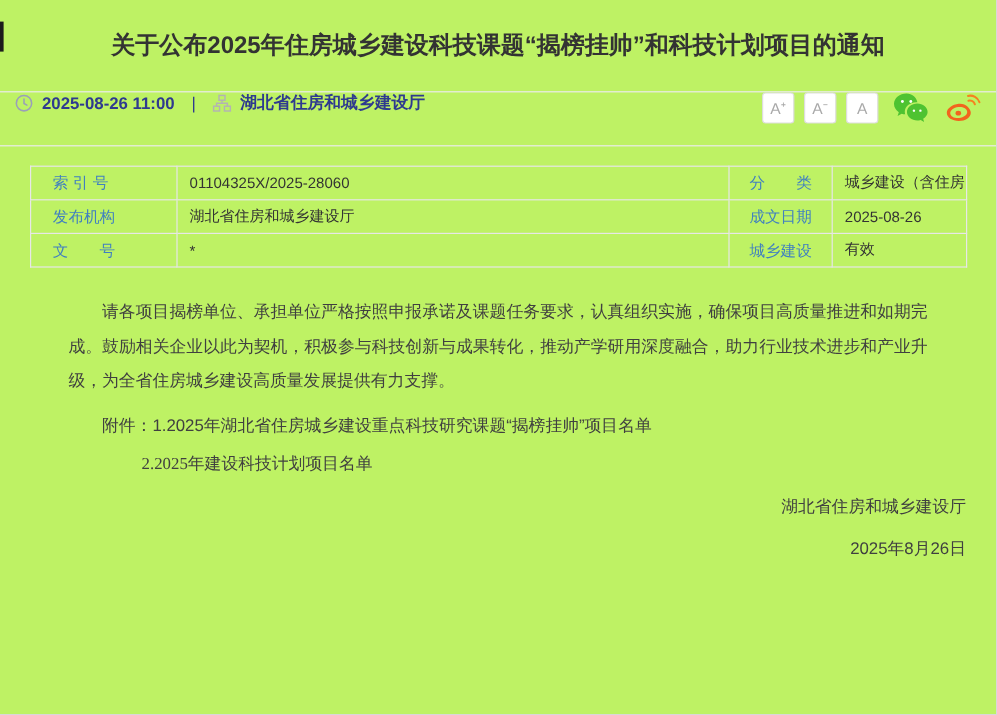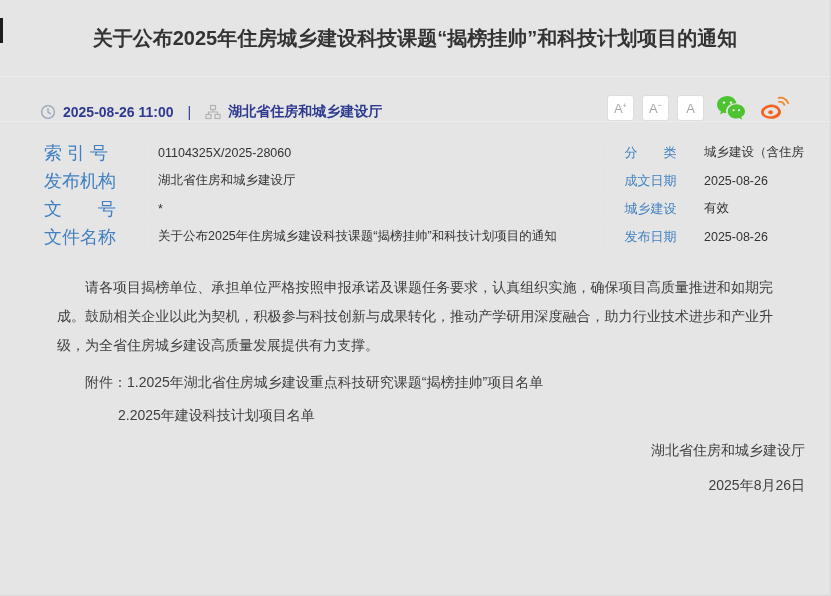--- a/index.html
+++ b/index.html
@@ -1,57 +1,57 @@
 <!DOCTYPE html>
 <html><head>
 <meta charset="utf-8">
 <style>
   * { margin:0; padding:0; box-sizing:border-box; }
   html,body { background:#fff; }
   body { font-family:"Liberation Sans","DejaVu Sans",sans-serif; }
   .page {
-    position:relative; width:831px; height:596px; background:#e5e5e5;
+    position:relative; width:831px; height:596px; background:#bef264;
     border-right:1px solid #d8d8d8; border-bottom:1px solid #d8d8d8;
     overflow:hidden; color:#404040;
   }
   .edge-mark { position:absolute; left:0; top:18px; width:3px; height:25px; background:#1c1c1c; }
 
   
   .title-wrap { height:77px; display:flex; align-items:center; justify-content:center;
     padding:0 60px; border-bottom:1px solid #ececec; }
   .doc-title { font-size:20px; font-weight:700; color:#333; text-align:center; line-height:1.35; }
 
   
-  .meta-bar { height:45px; display:flex; align-items:flex-end; justify-content:space-between;
-    padding:0 40px; border-bottom:1px solid #ececec; }
+  .meta-bar { height:45px; display:flex; align-items:flex-start; justify-content:space-between;
+    padding:0 12px; border-bottom:1px solid #ececec; }
   .meta-left { display:flex; align-items:center; font-size:14px; font-weight:700; color:#2e3a8f; }
   .meta-left .icon { display:inline-flex; margin-right:7px; }
   .meta-sep { margin:0 14px; color:#2e3a8f; font-weight:400; }
   .meta-right { display:flex; align-items:center; }
   .font-btn { width:27px; height:26px; margin-left:8px; border:1px solid #ddd; border-radius:3px;
     background:#fff; color:#a9a9a9; font-size:13px; display:flex; align-items:center;
     justify-content:center; cursor:pointer; font-family:"Liberation Sans",sans-serif; }
   .share-btn { margin-left:12px; display:inline-flex; cursor:pointer; }
 
   
   .info-table { width:781px; margin:16px 25px 0; border-collapse:collapse; table-layout:fixed; }
   .info-table td { border:1px solid #e7e7e7; height:28px; font-size:12.5px; color:#333;
     padding:0 10px; overflow:hidden; white-space:nowrap; }
-  td.lbl { color:#4180c0; font-size:18px; padding-left:18px; }
+  td.lbl { color:#4180c0; font-size:13px; padding-left:18px; }
   td.lbl-r { color:#4180c0; font-size:13px; text-align:center; padding:0 4px; }
 
   
   .article { padding:16px 57px 0; font-size:14px; color:#404040; }
   .article .line { line-height:29px; }
   .salutation { margin-top:0; }
   .para { text-indent:2em; text-align:justify; }
   .para-1 { margin-top:8px; }
   .para-2 { margin-top:6px; }
   .attach-1 { margin-top:8px; text-indent:2em; }
-  .attach-2 { margin-top:4px; margin-left:61px; }
+  .attach-2 { margin-top:4px; margin-left:61px;font-family:Liberation Serif, serif; }
   .signature { margin-top:6px; text-align:right; margin-right:-32px; }
   .sig-date { margin-top:6px; text-align:right; margin-right:-32px; }
 </style>
 </head>
 <body>
 
 <div class="page">
   <div class="edge-mark"></div>
 
   <div class="title-wrap">
@@ -122,26 +122,20 @@
         <td>湖北省住房和城乡建设厅</td>
         <td class="lbl-r">成文日期</td>
         <td>2025-08-26</td>
       </tr>
       <tr>
         <td class="lbl">文　　号</td>
         <td>*</td>
         <td class="lbl-r">城乡建设</td>
         <td>有效</td>
       </tr>
-      <tr>
-        <td class="lbl">文件名称</td>
-        <td>关于公布2025年住房城乡建设科技课题“揭榜挂帅”和科技计划项目的通知</td>
-        <td class="lbl-r">发布日期</td>
-        <td>2025-08-26</td>
-      </tr>
     </tbody>
   </table>
 
   <div class="article">
     <p class="line para para-2">请各项目揭榜单位、承担单位严格按照申报承诺及课题任务要求，认真组织实施，确保项目高质量推进和如期完成。鼓励相关企业以此为契机，积极参与科技创新与成果转化，推动产学研用深度融合，助力行业技术进步和产业升级，为全省住房城乡建设高质量发展提供有力支撑。</p>
     <p class="line attach-1">
       <span>附件：</span><span>1.2025年湖北省住房城乡建设重点科技研究课题“揭榜挂帅”项目名单</span>
     </p>
     <p class="line attach-2">
       <span>2.2025年建设科技计划项目名单</span>

